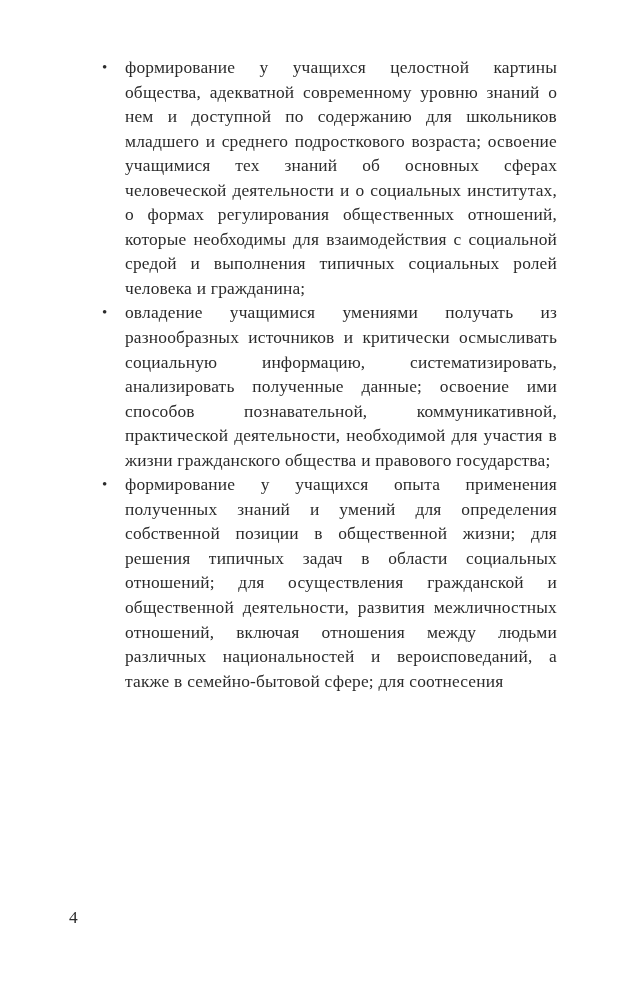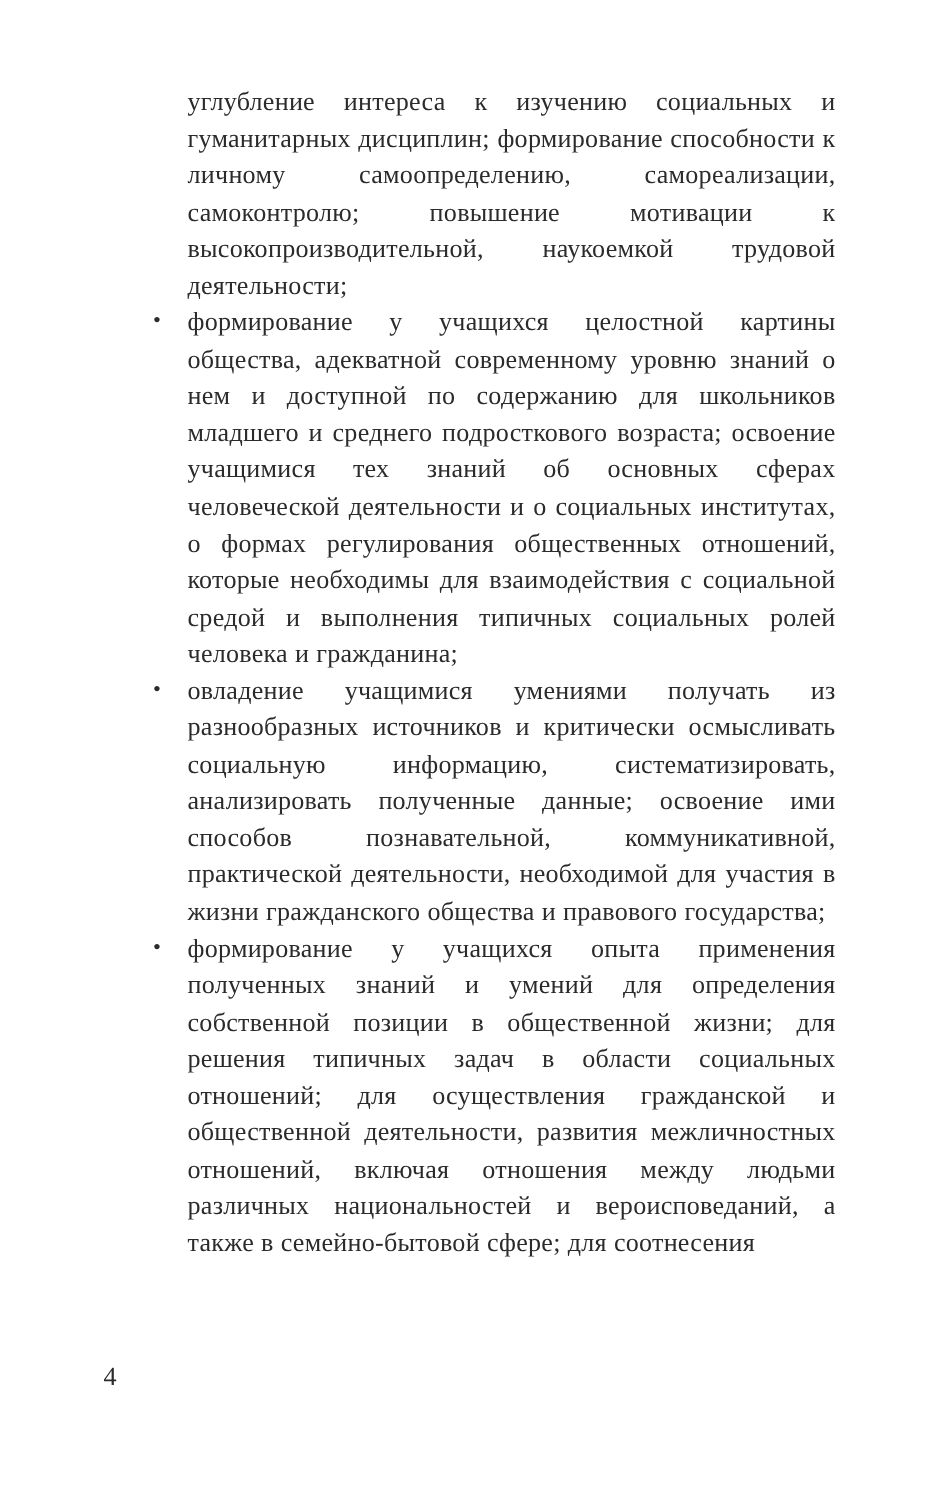--- a/index.html
+++ b/index.html
@@ -79,21 +79,20 @@
     font-family: "Liberation Serif", "DejaVu Serif", serif;
   }
 </style>
 </head>
 <body>
 
 <div class="page">
 
   <div class="text-column">
 
-    <p class="para">углубление интереса к изучению социальных и гуманитарных дисциплин; формирование способности к личному самоопределению, самореализации, самоконтролю; повышение мотивации к высокопроизводительной, наукоемкой трудовой деятельности;</p>
 
     <p class="bullet-item">
       <span class="bullet-marker">•</span>
       <span>формирование у учащихся целостной картины общества, адекватной современному уровню знаний о нем и доступной по содержанию для школьников младшего и среднего подросткового возраста; освоение учащимися тех знаний об основных сферах человеческой деятельности и о социальных институтах, о формах регулирования общественных отношений, которые необходимы для взаимодействия с социальной средой и выполнения типичных социальных ролей человека и гражданина;</span>
     </p>
 
     <p class="bullet-item">
       <span class="bullet-marker">•</span>
       <span>овладение учащимися умениями получать из разнообразных источников и критически осмысливать социальную информацию, систематизировать, анализировать полученные данные; освоение ими способов познавательной, коммуникативной, практической деятельности, необходимой для участия в жизни гражданского общества и правового государства;</span>
     </p>

